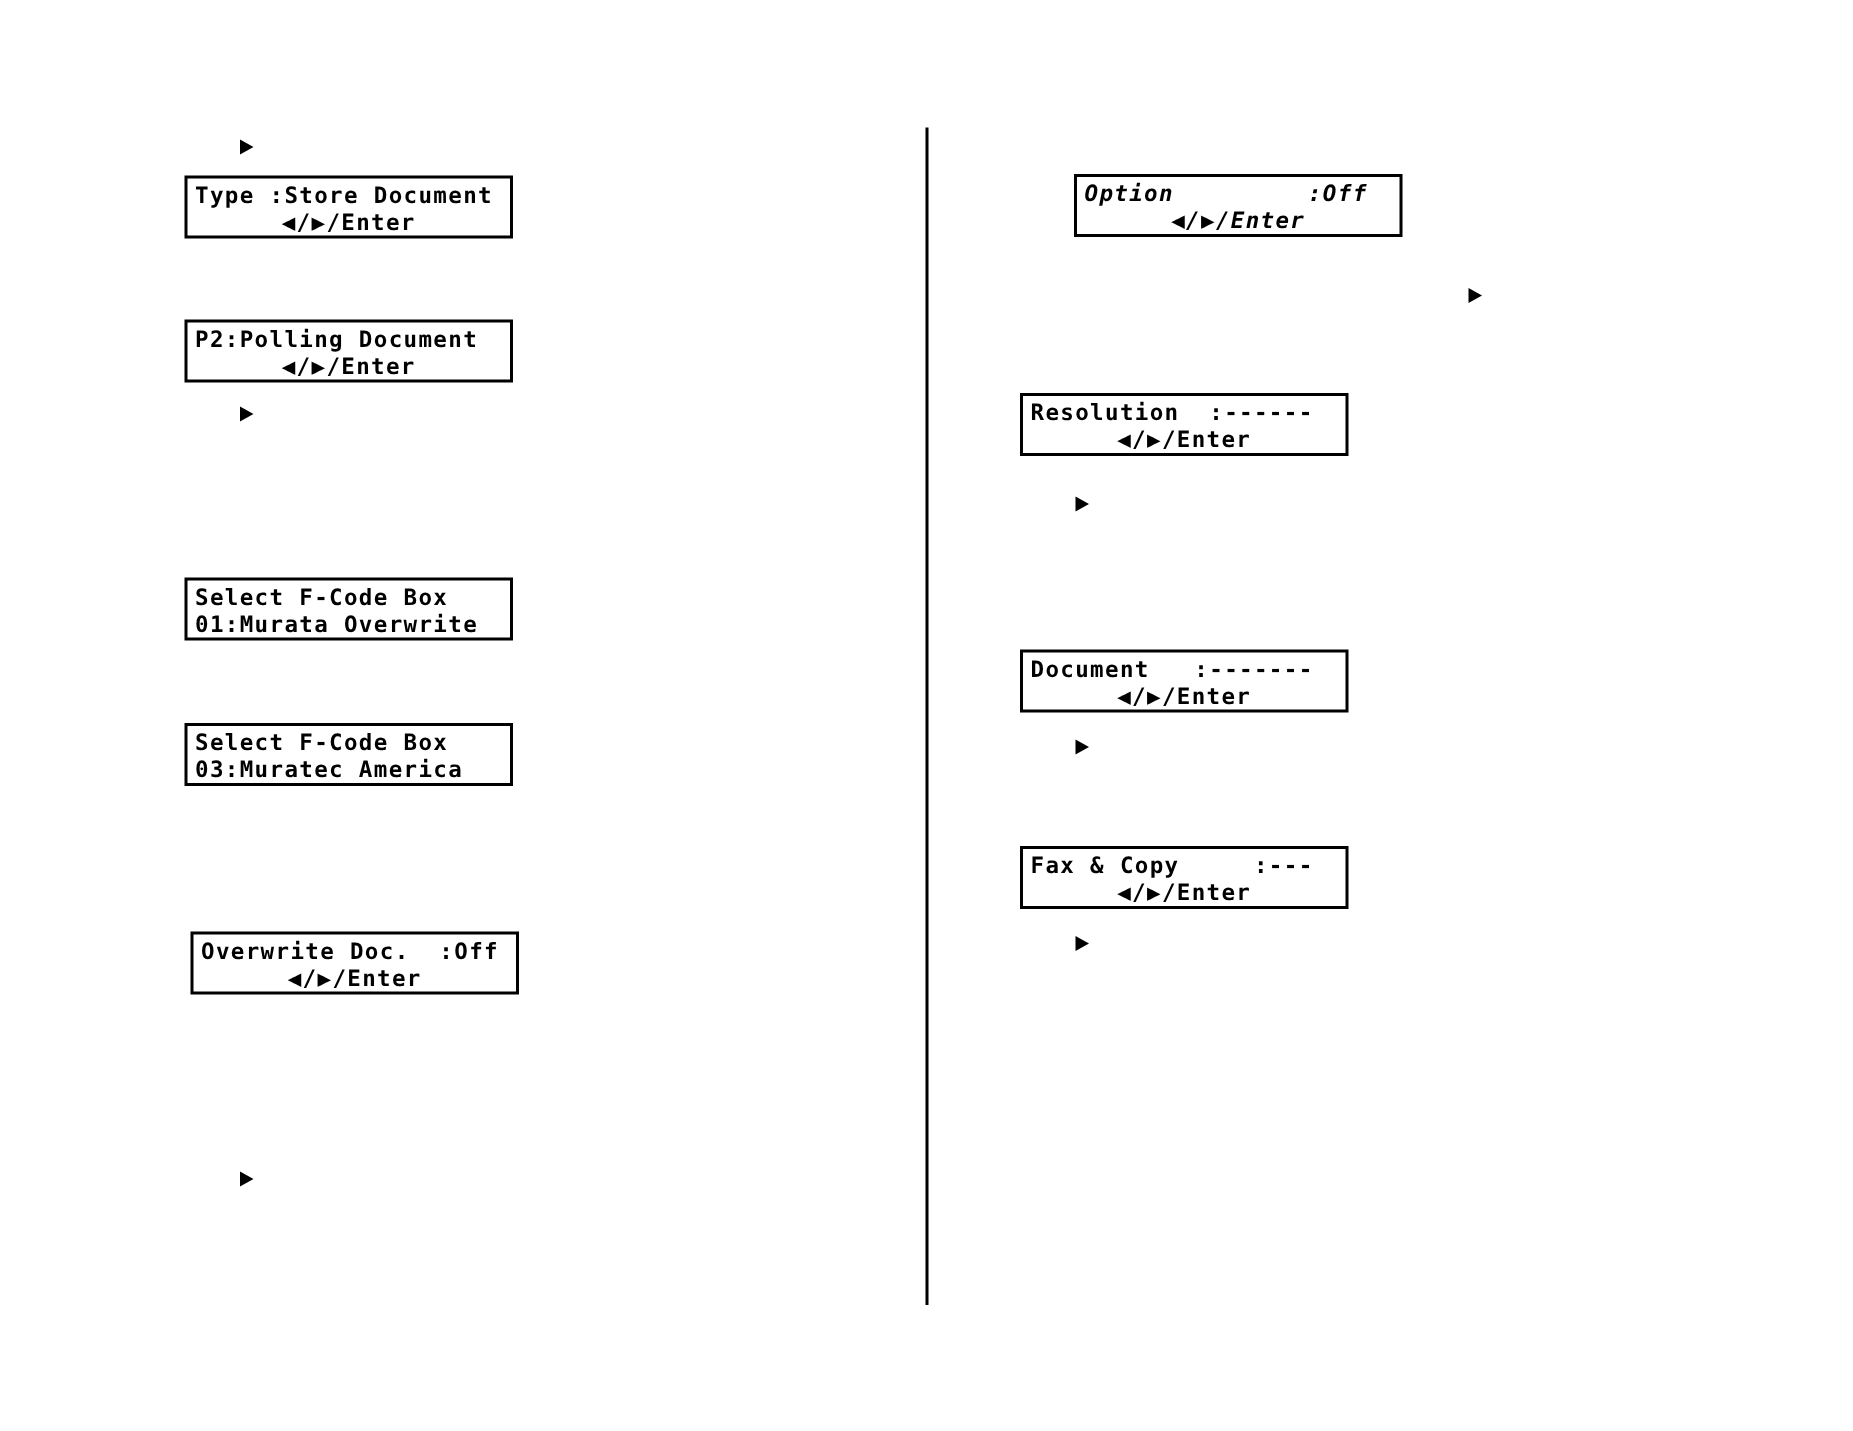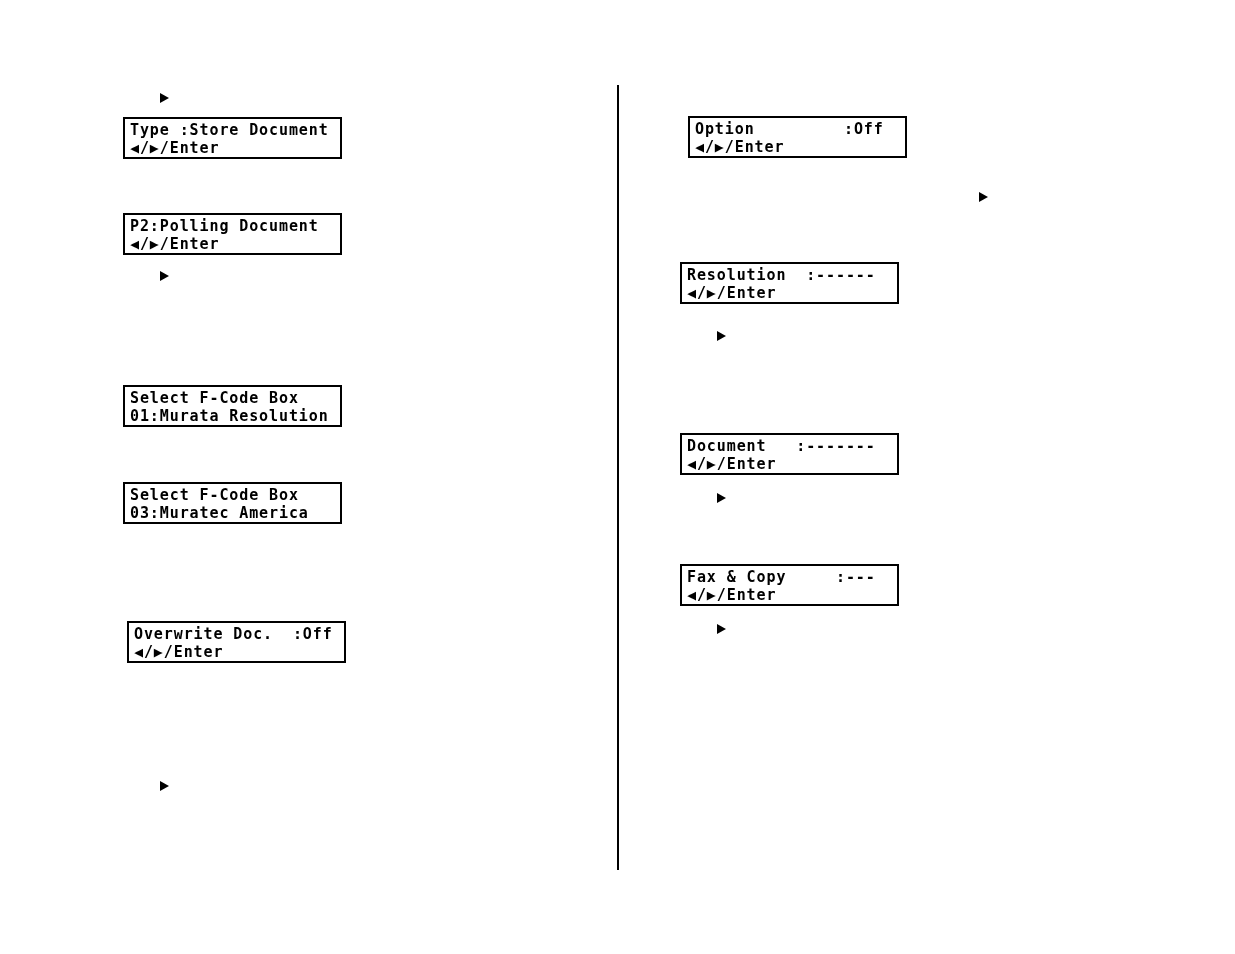--- a/index.html
+++ b/index.html
@@ -45,21 +45,21 @@
   .lcd .line {
     font-family: "DejaVu Sans Mono", "Liberation Mono", monospace;
     font-size: 15px;
     font-weight: bold;
     line-height: 18px;
     letter-spacing: 0.9px;
     white-space: pre;
     color: #000000;
   }
   .lcd .line.l2 {
-    text-align: left;
+    text-align: center;
   }
   .lcd .line.l2-left {
     text-align: left;
   }
 
   
   .arrow-marker {
     position: absolute;
     width: 0;
     height: 0;
@@ -81,37 +81,37 @@
       <div class="lcd" style="left: 123px; top: 117px;">
         <div class="line l1">Type :Store Document</div>
         <div class="line l2">◀/▶/Enter</div>
       </div>
       <div class="lcd" style="left: 123px; top: 213px;">
         <div class="line l1">P2:Polling Document</div>
         <div class="line l2">◀/▶/Enter</div>
       </div>
       <div class="lcd" style="left: 123px; top: 385px;">
         <div class="line l1">Select F-Code Box</div>
-        <div class="line l2-left">01:Murata Resolution</div>
+        <div class="line l2-left">01:Murata Overwrite</div>
       </div>
       <div class="lcd" style="left: 123px; top: 482px;">
         <div class="line l1">Select F-Code Box</div>
         <div class="line l2-left">03:Muratec America</div>
       </div>
       <div class="lcd" style="left: 127px; top: 621px;">
         <div class="line l1">Overwrite Doc.  :Off</div>
         <div class="line l2">◀/▶/Enter</div>
       </div>
       <div class="arrow-marker" title="arrow-above-type" style="left: 160px; top: 93px; border-left-color: rgb(0, 0, 0);"></div>
       <div class="arrow-marker" title="arrow-below-polling" style="left: 160px; top: 271px; border-left-color: rgb(0, 0, 0);"></div>
       <div class="arrow-marker" title="arrow-bottom-left" style="left: 160px; top: 781px; border-left-color: rgb(0, 0, 0);"></div>
     </div>
 
   <div id="right-col">
-      <div class="lcd" style="left: 688px; top: 116px;">
+      <div class="lcd" style="left: 716px; top: 116px; font-style: italic;">
         <div class="line l1">Option         :Off</div>
         <div class="line l2">◀/▶/Enter</div>
       </div>
       <div class="lcd" style="left: 680px; top: 262px;">
         <div class="line l1">Resolution  :------</div>
         <div class="line l2">◀/▶/Enter</div>
       </div>
       <div class="lcd" style="left: 680px; top: 433px;">
         <div class="line l1">Document   :-------</div>
         <div class="line l2">◀/▶/Enter</div>

